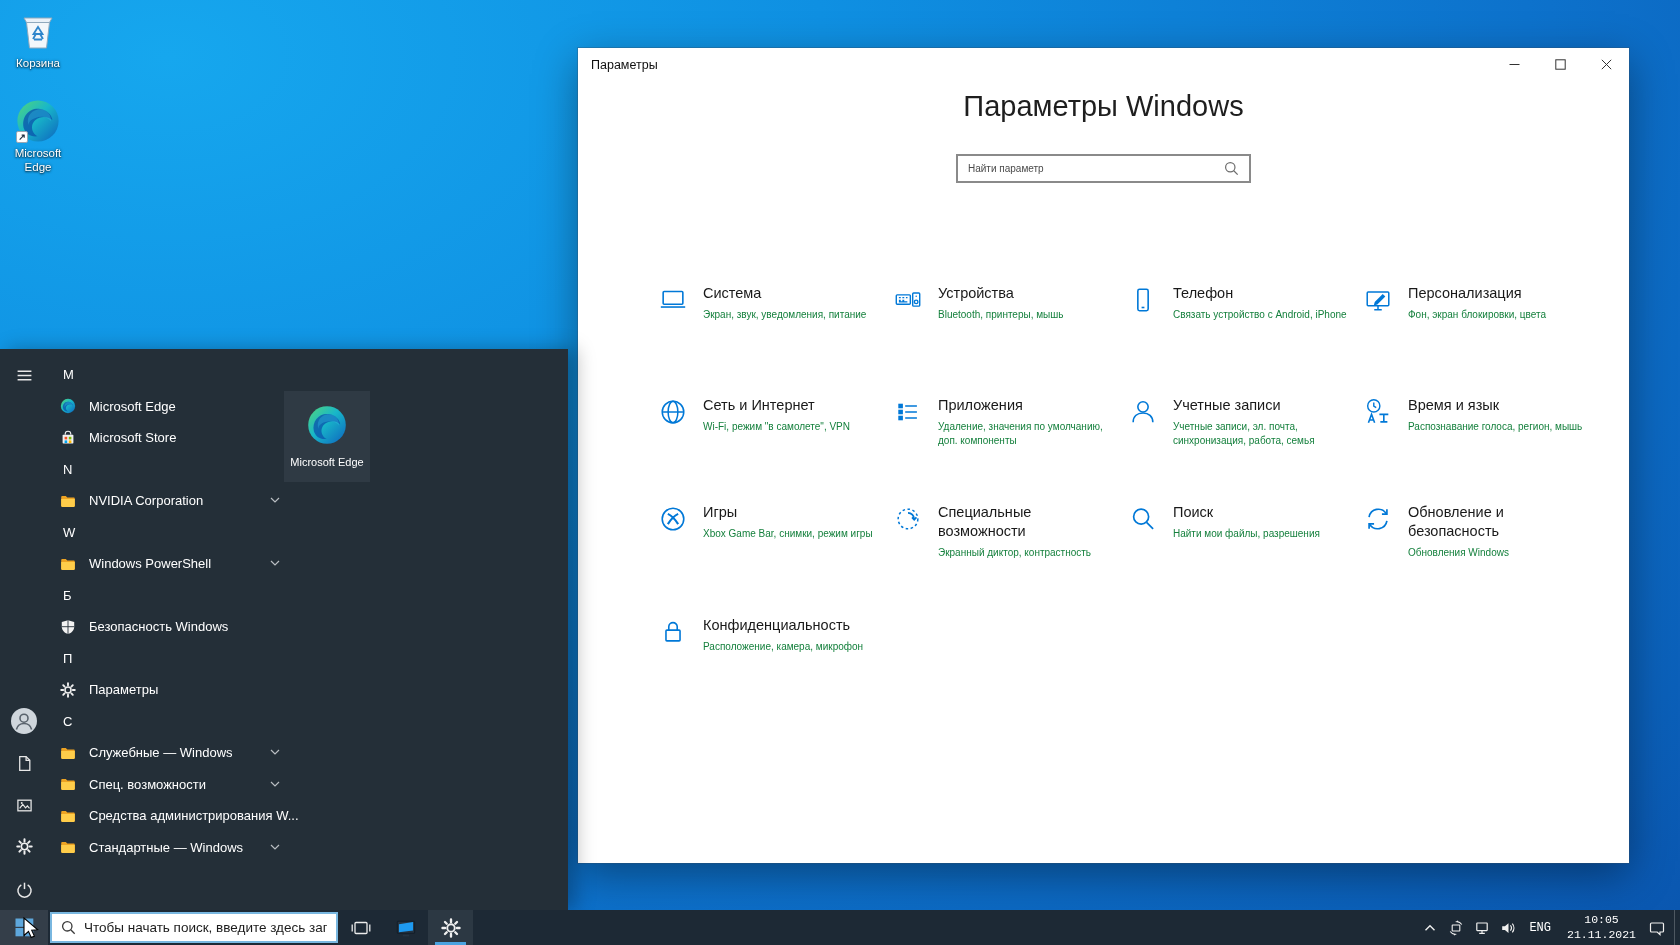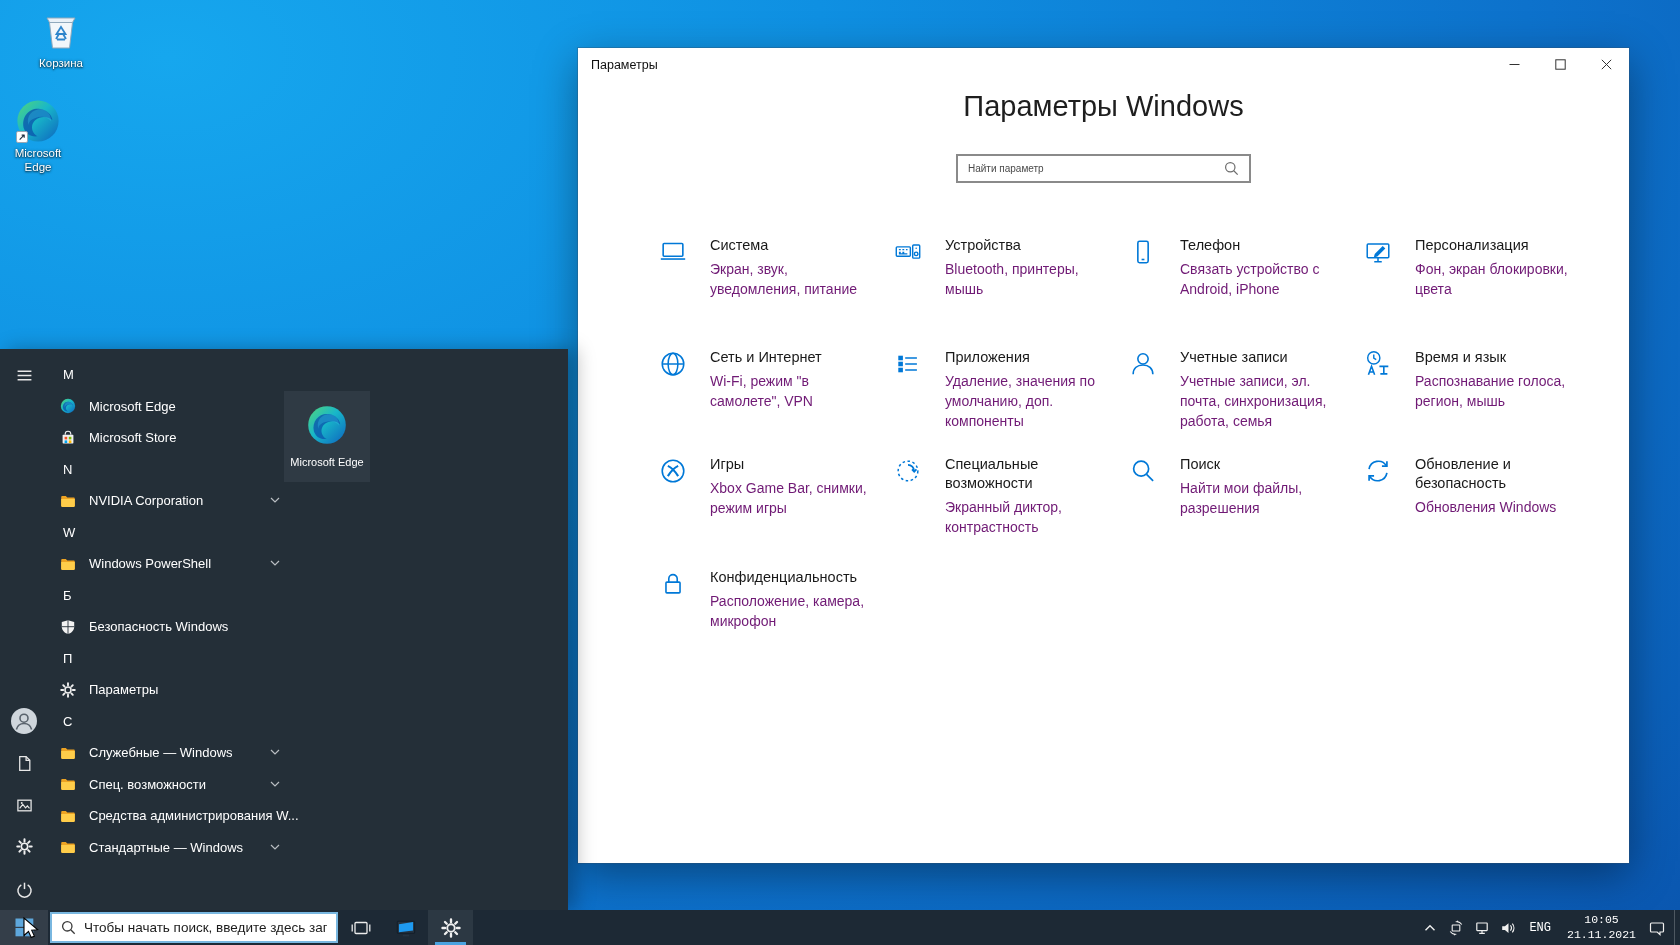--- a/index.html
+++ b/index.html
@@ -10,21 +10,21 @@
   .icon-wrap svg { width:100%; height:100%; display:block; }
 
   
   .desk-ic { position:absolute; width:76px; display:flex; flex-direction:column; align-items:center; gap:3px; cursor:default; }
   .desk-ic .dicon { width:46px; height:46px; position:relative; }
   .desk-ic .dlabel { font-size:11.5px; color:#fff; text-align:center; line-height:1.2;
                      text-shadow:0 1px 2px rgba(0,0,0,.75), 0 0 3px rgba(0,0,0,.5); }
   .shortcut-overlay { position:absolute; left:1px; bottom:1px; width:12px; height:12px; background:#fff;
                       border:1px solid #9aa7b4; border-radius:2px; display:flex; align-items:center; justify-content:center;
                       font-size:9px; color:#1b2a3a; font-weight:bold; }
-  #desk-recycle { left:0; top:8px;margin-left:23px; }
+  #desk-recycle { left:0; top:8px; }
   #desk-edge { left:0; top:98px; }
 
   
   .start-menu { position:absolute; left:0; top:349px; width:568px; height:561px; background:#242f38;
                 box-shadow:8px 0 18px rgba(0,0,0,.28); z-index:5; }
   .rail-btn { position:absolute; left:0; width:48px; height:40px; display:flex; align-items:center; justify-content:center; }
   .r-i { width:17px; height:17px; }
   .r-i.big { width:26px; height:26px; }
   .app-list { position:absolute; left:48px; top:10px; width:250px; }
   .srow { display:flex; align-items:center; height:31.5px; padding:0 6px 0 12px; color:#fff; font-size:13px; }
@@ -70,25 +70,25 @@
   .wbtn { width:46px; height:32px; display:flex; align-items:center; justify-content:center; }
   .wbtn svg { width:11px; height:11px; }
   .heading { position:absolute; top:42px; left:0; width:100%; text-align:center; font-size:29px; font-weight:300; color:#1e1e1e; }
   .psearch { position:absolute; left:378px; top:106px; width:295px; height:29px; border:2px solid #8a8a8a;
              display:flex; align-items:center; padding:0 10px; gap:8px; }
   .psearch input { border:none; outline:none; width:100%; font-size:10px; color:#333; font-family:"Liberation Sans",sans-serif; }
   .psearch input::placeholder { color:#4b4b4b; opacity:1; }
   .psearch .icon-wrap { width:15px; height:15px; flex:none; }
   .grid { position:absolute; left:80px; top:188px; display:grid; grid-template-columns:repeat(4,235px);
           grid-template-rows:112px 107px 113px auto; }
-  .cat { display:flex; gap:22px; width:224px; cursor:default; }
+  .cat { display:flex; gap:15px; width:224px; cursor:default;margin-top:48px; }
   .cicon { width:30px; height:30px; flex:none; margin-top:1px; display:inline-flex; }
   .cicon svg { width:100%; height:100%; }
   .ct { font-size:14.5px; color:#191919; line-height:1.3; margin-bottom:5px; max-width:155px; }
-  .cs { font-size:14px; color:#701a75; line-height:1.42; }
+  .cs { font-size:10px; color:#15803d; line-height:1.42; }
 
   .cursor { position:absolute; left:23px; top:917px; width:17px; height:24px; z-index:99; }
 </style>
 </head>
 <body>
 
 <div class="stage">
 
   <div class="desk-ic" id="desk-recycle">
     <span class="dicon icon-wrap">

